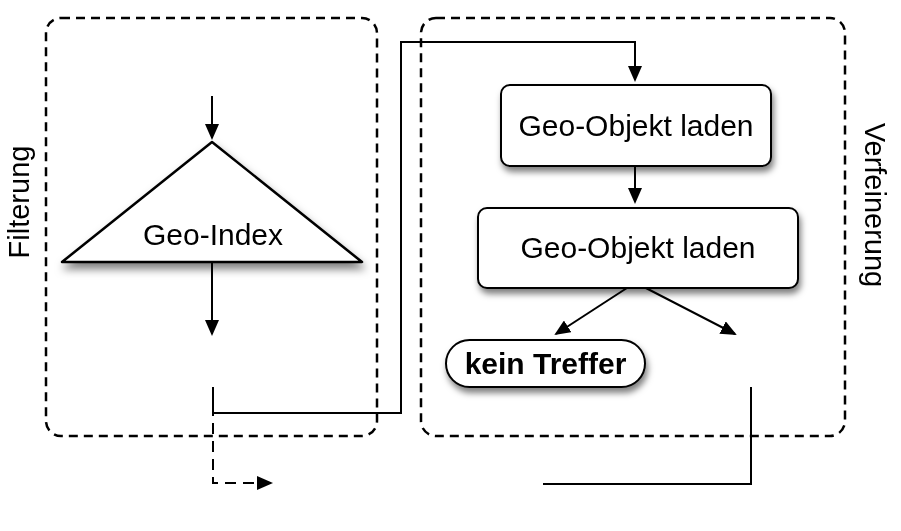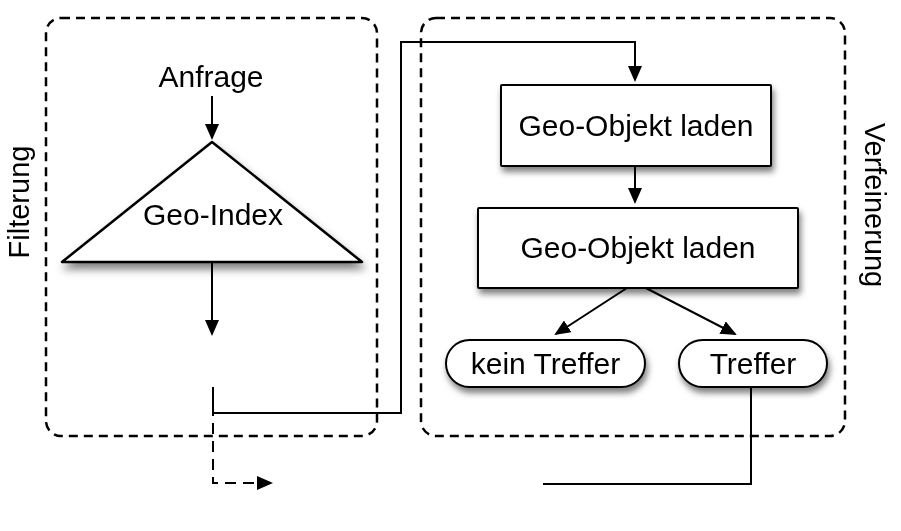--- a/index.html
+++ b/index.html
@@ -15,21 +15,21 @@
   .node {
     position: absolute; z-index: 3;
     display: flex; align-items: center; justify-content: center;
     background: #ffffff;
     border: 2.5px solid #000;
     font-size: 30px;
     line-height: 1;
     white-space: nowrap;
     box-shadow: 2px 5px 6px rgba(0,0,0,0.5);
   }
-  .node.rect { border-radius: 2px; }
+  .node.rect { border-radius: 10px; }
   .node.pill { border-radius: 999px; }
   .plain-label {
     position: absolute; z-index: 3;
     font-size: 30px; line-height: 1; white-space: nowrap;
     transform: translate(-50%, -50%);
   }
   .tri-label {
     position: absolute; z-index: 3;
     font-size: 30px; line-height: 1; white-space: nowrap;
     transform: translate(-50%, -50%);
@@ -67,27 +67,25 @@
     <line x1="642" y1="286" x2="735" y2="334" stroke="#000" stroke-width="2" marker-end="url(#ah)"></line>
     <polyline points="213,387 213,483 271,483" fill="none" stroke="#000" stroke-width="2" stroke-dasharray="11 7" marker-end="url(#ah)"></polyline>
     <polyline points="751,387 751,484 543,484" fill="none" stroke="#000" stroke-width="2"></polyline>
 
     <polygon points="212,142 362,262 62,262" fill="#ffffff" stroke="#000" stroke-width="2.5" stroke-linejoin="round" filter="url(#softshadow)"></polygon>
   </svg>
 
   <div class="group-label left" style="left:19px; top:202px;">Filterung</div>
   <div class="group-label right" style="left:874px; top:205px;">Verfeinerung</div>
 
-  <div class="plain-label" style="left:211px; top:77px;">Anfrage</div>
 
-  <div class="tri-label" style="left:213px; top:215px;">Geo-Index</div>
+  <div class="tri-label" style="left:213px; top:235px;">Geo-Index</div>
 
 
   <div class="node rect" style="left:500px; top:84px; width:268px; height:79px;">Geo-Objekt laden</div>
 
   <div class="node rect" style="left:477px; top:207px; width:318px; height:78px;">Geo-Objekt laden</div>
 
-  <div class="node pill" style="left:445px; top:339px; width:197px; height:45px;">kein Treffer</div>
+  <div class="node pill" style="left:445px; top:339px; width:197px; height:45px;font-weight:bold;">kein Treffer</div>
 
-  <div class="node pill" style="left:678px; top:339px; width:146px; height:45px;">Treffer</div>
 
 
 </div>
 
 </body></html>

